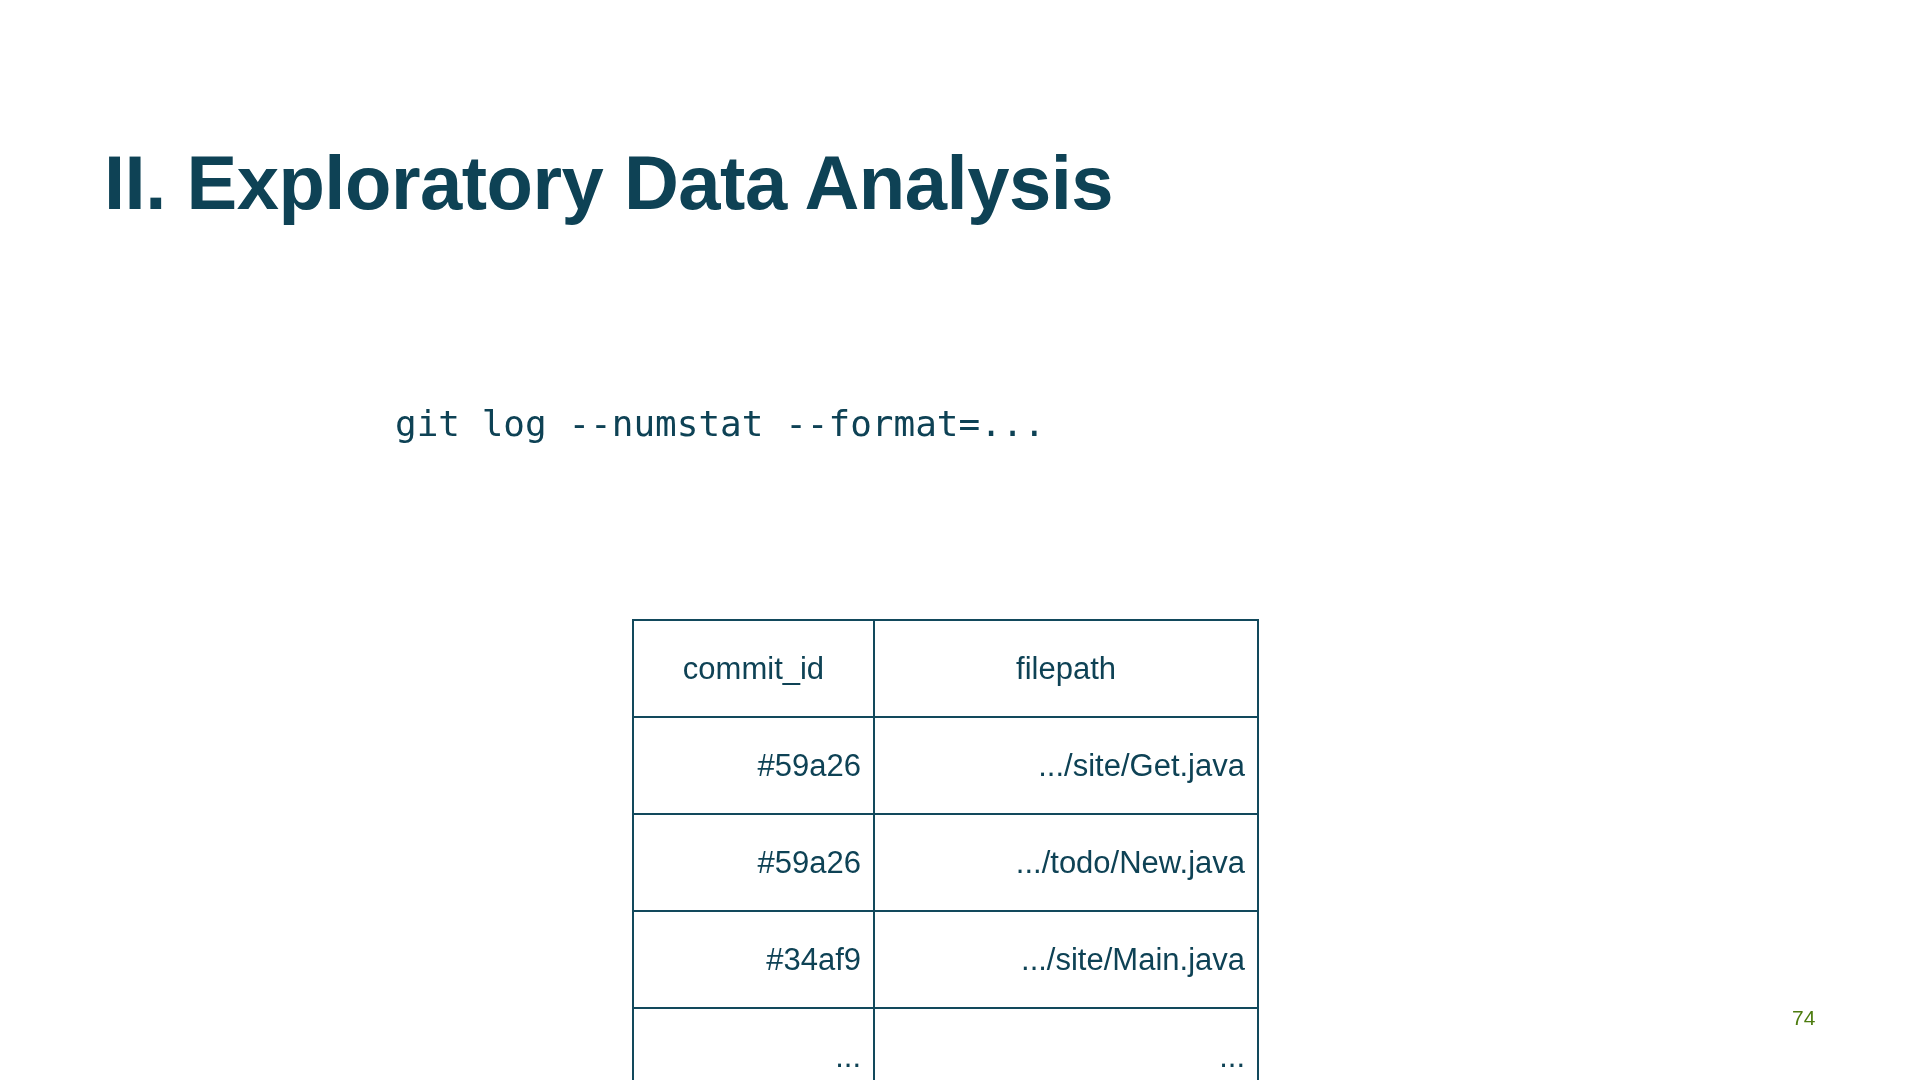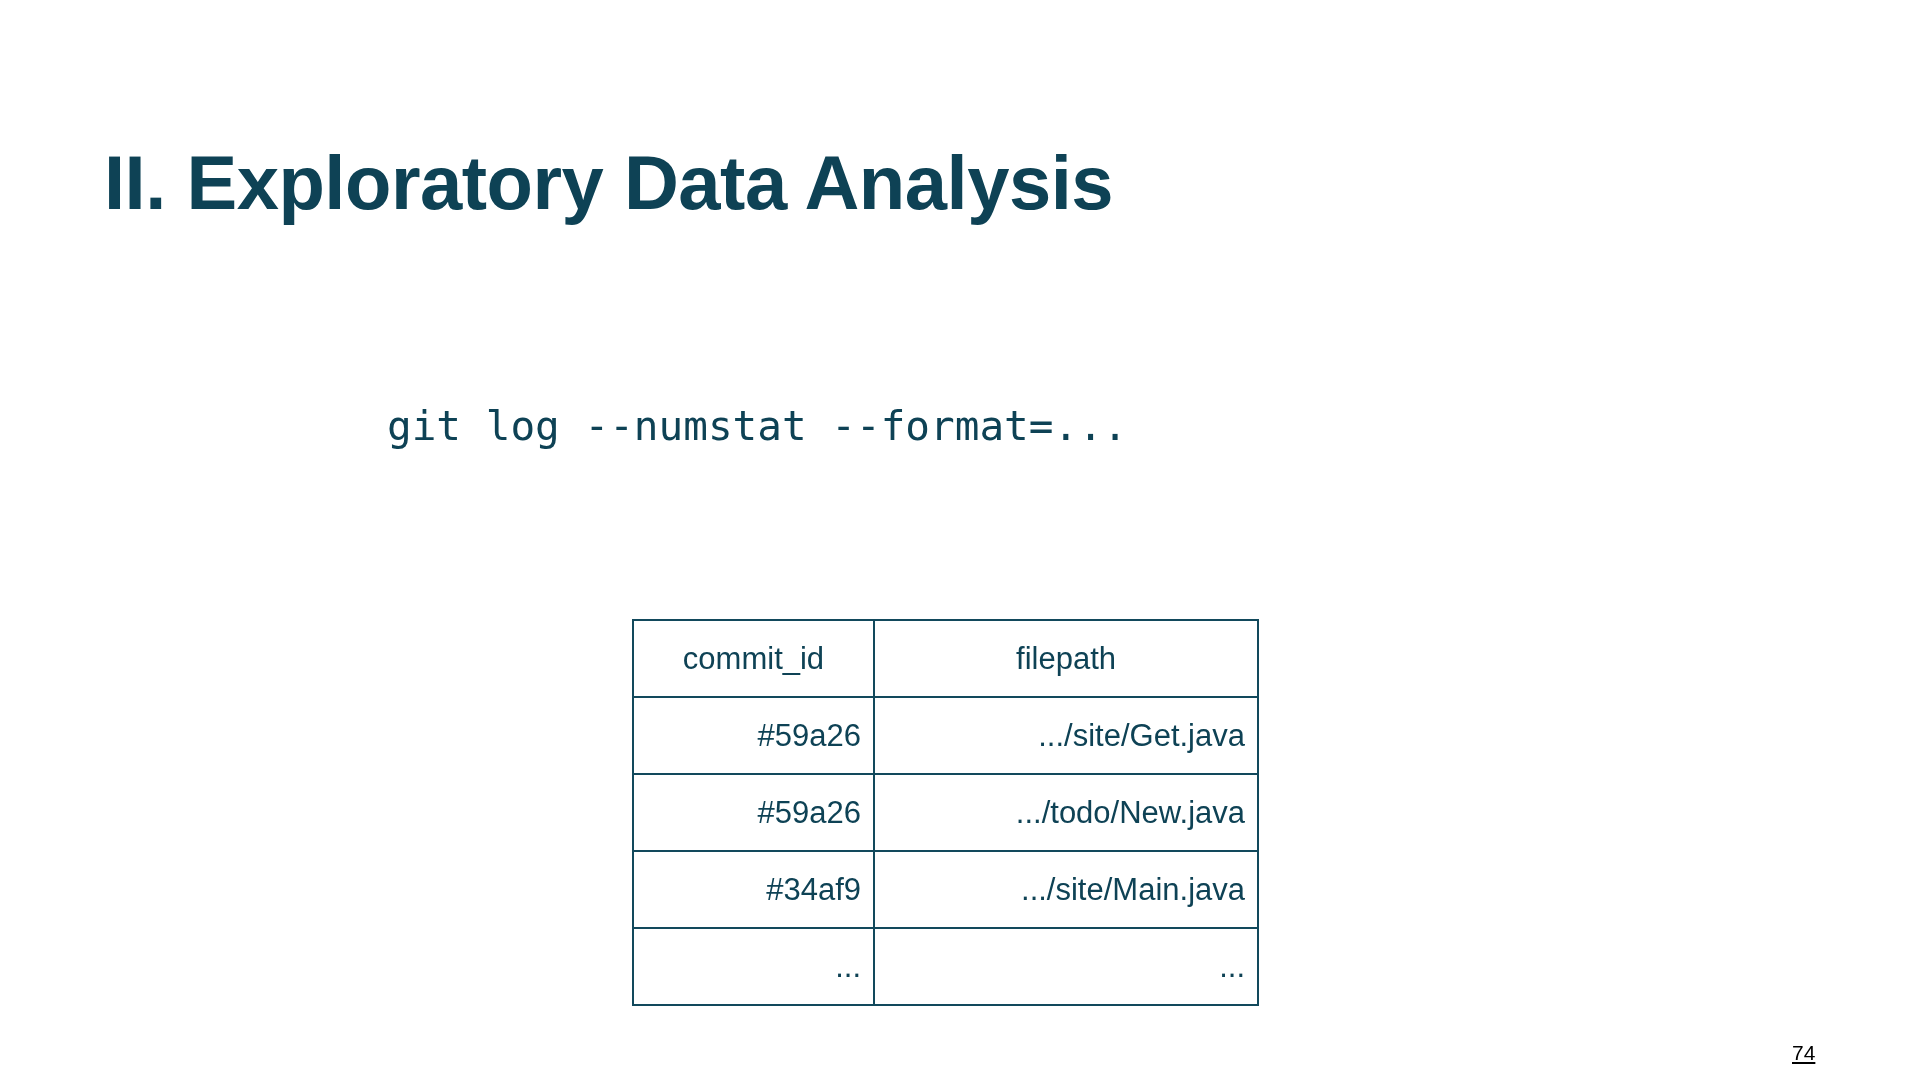--- a/index.html
+++ b/index.html
@@ -46,24 +46,24 @@
     font-size: 38px;
     line-height: 1.0;
     letter-spacing: -0.2px;
     color: #0e4255;
     white-space: nowrap;
   }
 
   
   .code-line {
     position: absolute;
-    left: 387px;
+    left: 395px;
     top: 398px;
     font-family: "DejaVu Sans Mono", "Liberation Mono", monospace;
-    font-size: 41px;
+    font-size: 36px;
     line-height: 1.0;
     color: #0e4255;
     white-space: pre;
     letter-spacing: 0px;
   }
 
   
   .data-table-wrap {
     position: absolute;
     left: 632px;
@@ -77,21 +77,21 @@
     font-family: "Liberation Sans", sans-serif;
     color: #0e4255;
   }
   table.data-table col.col-commit { width: 241px; }
   table.data-table col.col-filepath { width: 384px; }
 
   table.data-table th,
   table.data-table td {
     border: 2px solid #12495c;
     height: 63px;
-    padding: 6px 12px;
+    padding: 16px 12px;
     font-size: 31px;
     font-weight: 400;
     color: #0e4255;
     vertical-align: middle;
     overflow: hidden;
     white-space: nowrap;
   }
   table.data-table th.h-commit {
     text-align: center;
   }
@@ -99,25 +99,24 @@
     text-align: center;
   }
   table.data-table td {
     text-align: right;
   }
 
   
   .page-number {
     position: absolute;
     left: 1792px;
-    top: 1033px;
+    top: 998px;
     font-family: "Liberation Sans", sans-serif;
     font-size: 21px;
-    color: #000000;
-    text-decoration: underline;
+    color: #4d7c0f;
   }
 </style>
 </head>
 <body>
 
 <div class="slide">
 
   <h1 class="slide-title">II. Exploratory Data Analysis</h1>
 
 

